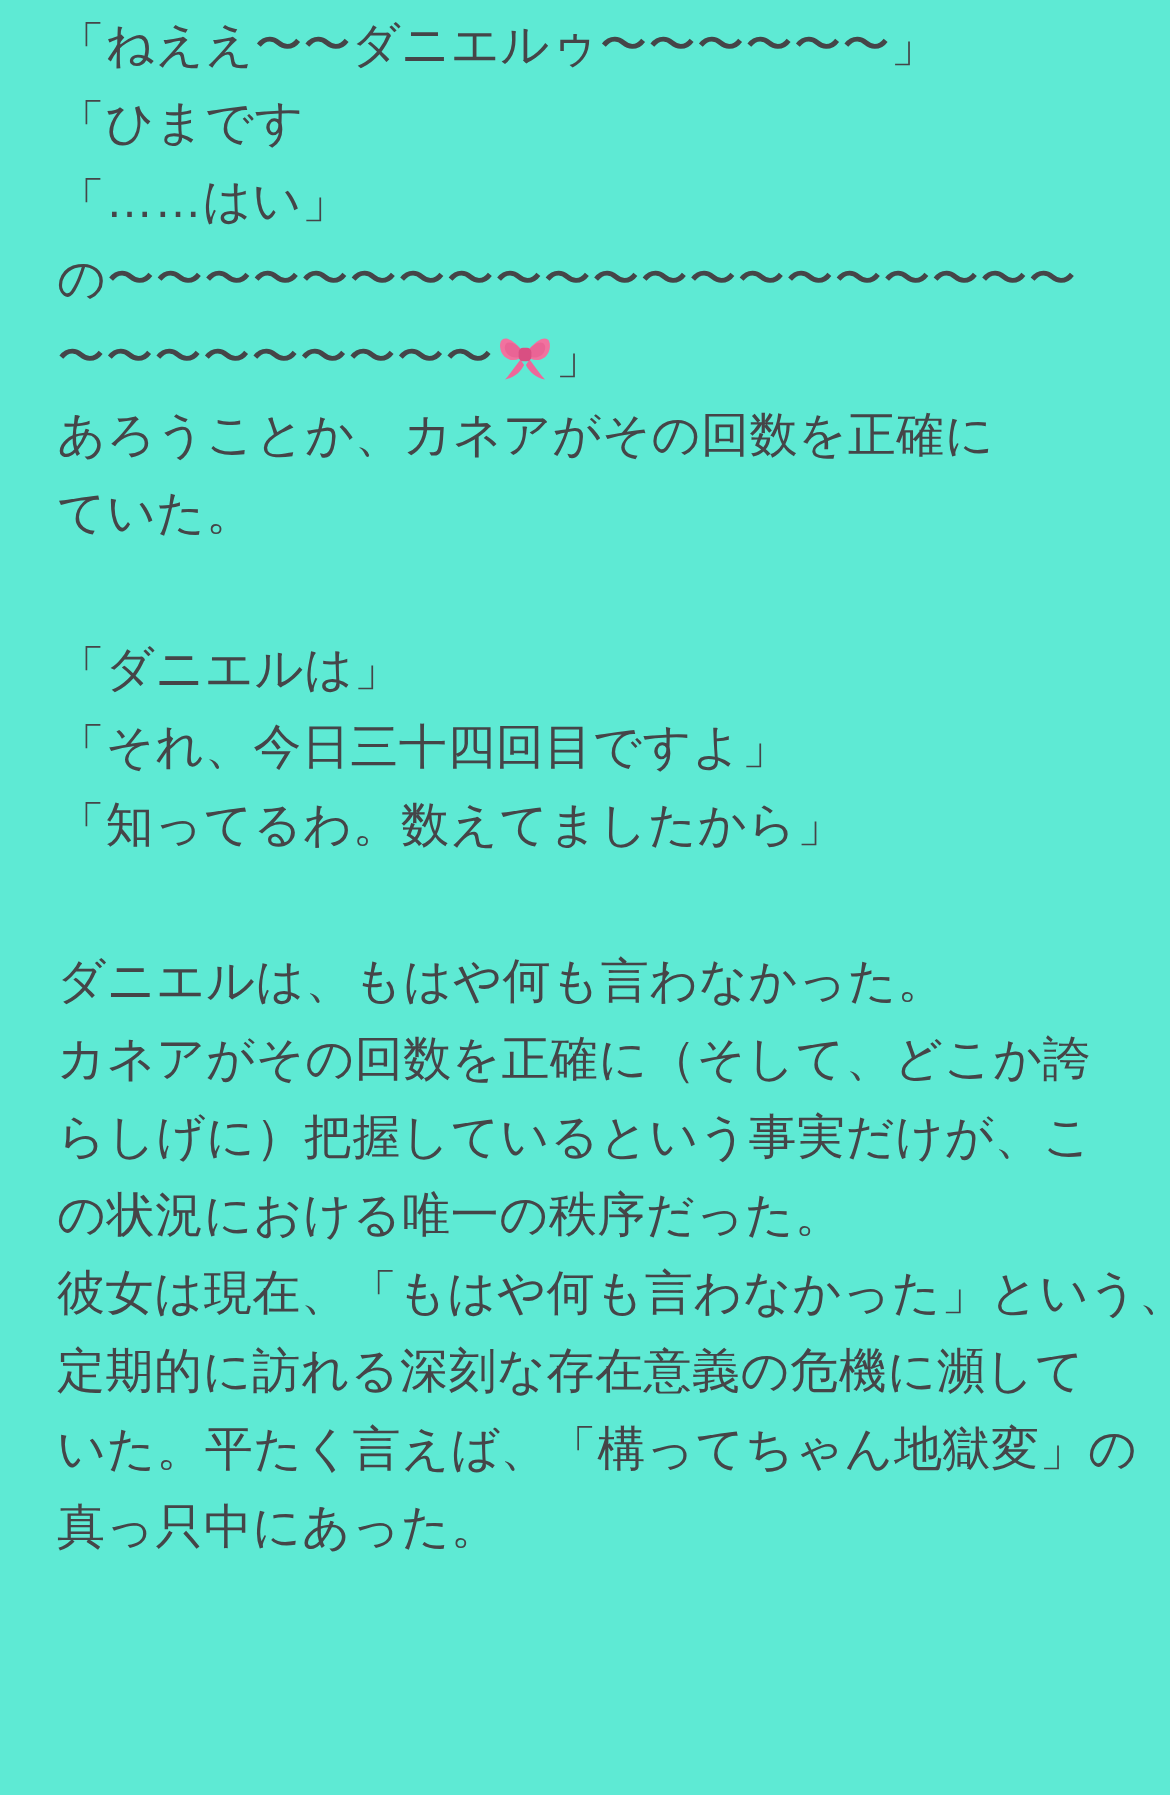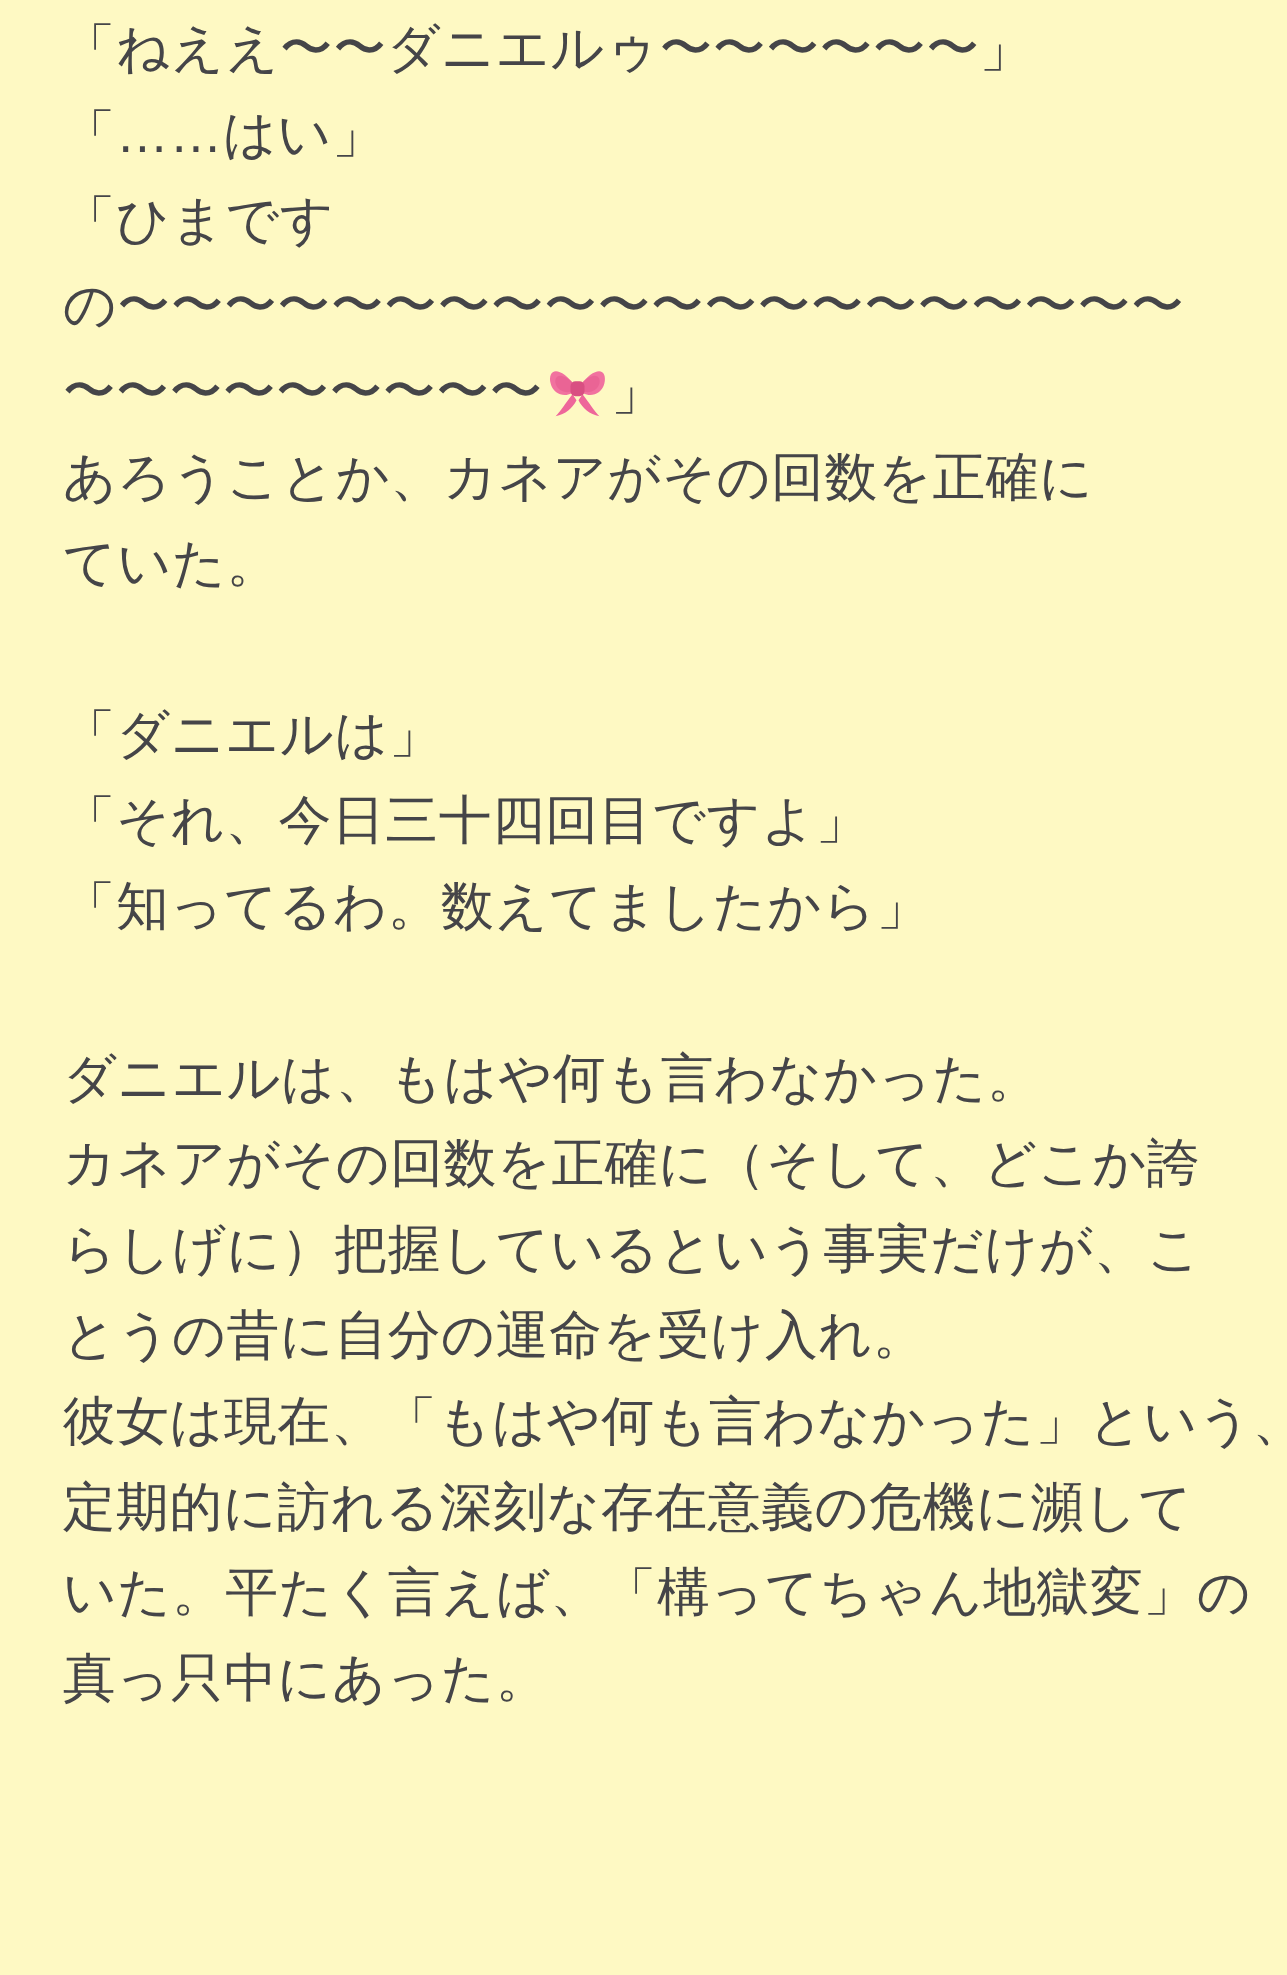--- a/index.html
+++ b/index.html
@@ -5,21 +5,21 @@
   html, body {
     margin: 0;
     padding: 0;
     background: #ffffff;
   }
   .screen {
     position: relative;
     width: 1170px;
     height: 1795px;
     overflow: hidden;
-    background: #fef9c3;
+    background: #5eead4;
     font-family: "Liberation Sans", sans-serif;
   }
   .story {
     padding: 6px 50px 0 57px;
     color: #454548;
     font-size: 48px;
     line-height: 78px;
     letter-spacing: 0.5px;
   }
   .story-line {
@@ -37,22 +37,22 @@
     vertical-align: -10px;
     margin: 0 2px;
   }
 </style>
 </head>
 <body>
 
 <div class="screen">
   <div class="story" id="story">
       <div class="story-line">「ねええ〜〜ダニエルゥ〜〜〜〜〜〜」</div>
+      <div class="story-line">「ひまです</div>
       <div class="story-line">「……はい」</div>
-      <div class="story-line">「ひまです</div>
       <div class="story-line">の〜〜〜〜〜〜〜〜〜〜〜〜〜〜〜〜〜〜〜〜</div>
       <div class="story-line"><span>〜〜〜〜〜〜〜〜〜</span><svg class="ribbon" viewBox="0 0 64 64" xmlns="http://www.w3.org/2000/svg" aria-hidden="true">
 
     <path d="M27 38 C20 47 15 55 10 60 C20 58 27 52 31 44 Z" fill="#ee679a"></path>
 
     <path d="M37 38 C44 47 49 55 54 60 C44 58 37 52 33 44 Z" fill="#ee679a"></path>
 
     <path d="M32 32 C12 6 2 14 5 27 C8 40 24 43 32 32 Z" fill="#f1729f"></path>
 
     <path d="M32 32 C52 6 62 14 59 27 C56 40 40 43 32 32 Z" fill="#f1729f"></path>
@@ -65,19 +65,19 @@
       <div class="story-line">あろうことか、カネアがその回数を正確に</div>
       <div class="story-line">ていた。</div>
       <div class="story-line blank">&nbsp;</div>
       <div class="story-line">「ダニエルは」</div>
       <div class="story-line">「それ、今日三十四回目ですよ」</div>
       <div class="story-line">「知ってるわ。数えてましたから」</div>
       <div class="story-line blank">&nbsp;</div>
       <div class="story-line">ダニエルは、もはや何も言わなかった。</div>
       <div class="story-line">カネアがその回数を正確に（そして、どこか誇</div>
       <div class="story-line">らしげに）把握しているという事実だけが、こ</div>
-      <div class="story-line">とうの昔に自分の運命を受け入れ。</div>
+      <div class="story-line">の状況における唯一の秩序だった。</div>
       <div class="story-line">彼女は現在、「もはや何も言わなかった」という、</div>
       <div class="story-line">定期的に訪れる深刻な存在意義の危機に瀕して</div>
       <div class="story-line">いた。平たく言えば、「構ってちゃん地獄変」の</div>
       <div class="story-line">真っ只中にあった。</div>
     </div>
 </div>
 
 </body></html>

